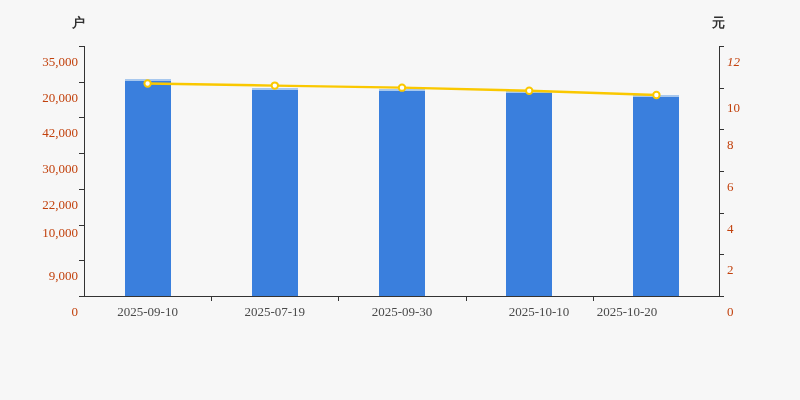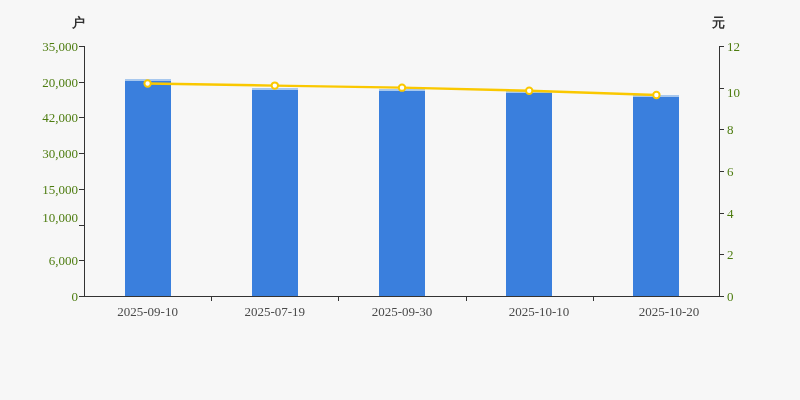--- a/index.html
+++ b/index.html
@@ -68,23 +68,24 @@
     width: 5px;
     height: 1px;
     background: #333333;
   }
   .tick-mark.left  { left: -5px; }
   .tick-mark.right { left: 635px; }
 
   .tick-label {
     position: absolute;
     font-size: 13px;
-    color: #4d7c0f;
+    color: #c2410c;
     white-space: nowrap;
     line-height: 1;
+    margin-top: 15px;
   }
   .tick-label.left {
     right: 634px;
     padding-right: 8px;
     text-align: right;
   }
   .tick-label.right {
     left: 643px;
     text-align: left;
   }
@@ -148,25 +149,25 @@
   <div id="plot">
 
     <div class="axis-line" id="axis-line-left"></div>
     <div class="axis-line" id="axis-line-right"></div>
     <div id="axis-line-bottom"></div>
 
     <div id="left-ticks">
         <div class="tick-mark left" style="top: 250px;"></div>
         <div class="tick-label left" style="top: 244px;">0</div>
         <div class="tick-mark left" style="top: 214.286px;"></div>
-        <div class="tick-label left" style="top: 208.286px;">6,000</div>
+        <div class="tick-label left" style="top: 208.286px;">9,000</div>
         <div class="tick-mark left" style="top: 178.571px;"></div>
         <div class="tick-label left" style="top: 165px;">10,000</div>
         <div class="tick-mark left" style="top: 142.857px;"></div>
-        <div class="tick-label left" style="top: 136.857px;">15,000</div>
+        <div class="tick-label left" style="top: 136.857px;">22,000</div>
         <div class="tick-mark left" style="top: 107.143px;"></div>
         <div class="tick-label left" style="top: 101.143px;">30,000</div>
         <div class="tick-mark left" style="top: 71.4286px;"></div>
         <div class="tick-label left" style="top: 65.4286px;">42,000</div>
         <div class="tick-mark left" style="top: 35.7143px;"></div>
         <div class="tick-label left" style="top: 29.7143px;">20,000</div>
         <div class="tick-mark left" style="top: 0px;"></div>
         <div class="tick-label left" style="top: -6px;">35,000</div>
       </div>
     <div id="right-ticks">
@@ -176,21 +177,21 @@
         <div class="tick-label right" style="top: 202.333px;">2</div>
         <div class="tick-mark right" style="top: 166.667px;"></div>
         <div class="tick-label right" style="top: 160.667px;">4</div>
         <div class="tick-mark right" style="top: 125px;"></div>
         <div class="tick-label right" style="top: 119px;">6</div>
         <div class="tick-mark right" style="top: 83.3333px;"></div>
         <div class="tick-label right" style="top: 77.3333px;">8</div>
         <div class="tick-mark right" style="top: 41.6667px;"></div>
         <div class="tick-label right" style="top: 40px;">10</div>
         <div class="tick-mark right" style="top: 0px;"></div>
-        <div class="tick-label right" style="top: -6px;">12</div>
+        <div class="tick-label right" style="top: -6px; font-style: italic;">12</div>
       </div>
     <div id="cat-seps">
         <div class="cat-sep" style="left: 127px;"></div>
         <div class="cat-sep" style="left: 254px;"></div>
         <div class="cat-sep" style="left: 382px;"></div>
         <div class="cat-sep" style="left: 509px;"></div>
       </div>
 
     <div id="bars">
         <div class="bar" title="2025-09-10 : 30100 户" style="left: 40.6px; height: 215px; background: rgb(58, 127, 221);">
@@ -231,16 +232,16 @@
         </g>
     </svg>
 
   </div>
 
   <div id="cat-labels">
       <div class="cat-label" style="left: 87.6px; width: 120px;">2025-09-10</div>
       <div class="cat-label" style="left: 214.8px; width: 120px;">2025-07-19</div>
       <div class="cat-label" style="left: 342px; width: 120px;">2025-09-30</div>
       <div class="cat-label" style="left: 479px; width: 120px;">2025-10-10</div>
-      <div class="cat-label" style="left: 609px; width: 120px;">2025-10-20</div>
+      <div class="cat-label" style="left: 567px; width: 120px;">2025-10-20</div>
     </div>
 
 </div>
 
 </body></html>

